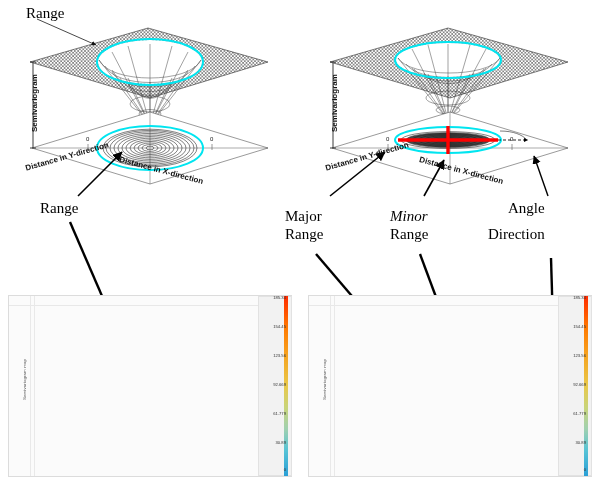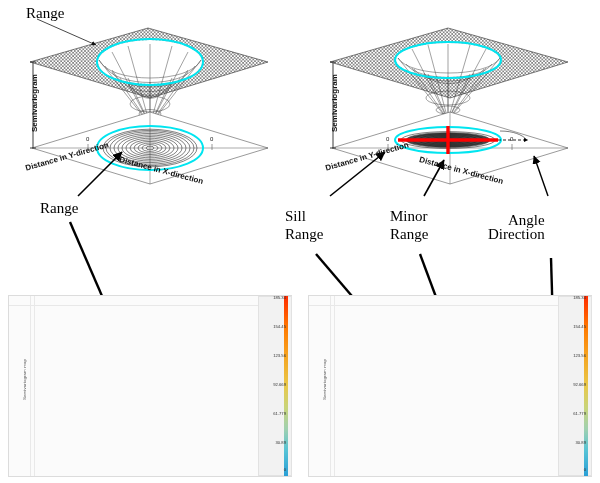--- a/index.html
+++ b/index.html
@@ -324,27 +324,27 @@
   <div class="axlab vert" style="left:330px;top:132px;transform:rotate(-90deg);">Semivariogram</div>
   <div class="axlab" style="left:418px;top:166px;transform:rotate(15deg);">Distance in X-direction</div>
   <div class="axlab" style="left:324px;top:152px;transform:rotate(-16deg);">Distance in Y-direction</div>
   <div class="tick0" style="left:510px;top:136px;">0</div>
   <div class="tick0" style="left:386px;top:136px;">0</div>
 
   <div class="callout" style="left:26px;top:6px;">Range</div>
 
   <div class="callout" style="left:40px;top:201px;">Range</div>
 
-  <div class="callout two" style="left:285px;top:208px;">Sill</div>
+  <div class="callout two" style="left:285px;top:208px;">Major</div>
   <div class="callout two" style="left:285px;top:226px;">Range</div>
 
-  <div class="callout two" style="left:390px;top:208px;">Minor</div>
+  <div class="callout two" style="left:390px;top:208px;font-style:italic;">Minor</div>
   <div class="callout two" style="left:390px;top:226px;">Range</div>
 
-  <div class="callout two" style="left:508px;top:212px;">Angle</div>
+  <div class="callout two" style="left:508px;top:200px;">Angle</div>
   <div class="callout two" style="left:488px;top:226px;">Direction</div>
 
   <div class="mapbox" style="left:8px;top:295px;width:284px;height:182px;"></div>
   <div class="hdrline" style="left:9px;top:305px;width:282px;"></div>
   <div class="vsep" style="left:30px;top:296px;height:180px;"></div>
   <div class="vsep" style="left:34px;top:296px;height:180px;"></div>
   <div class="mapsidelabel" style="left:22px;top:400px;">Semivariogram map</div>
 
   <div class="cbwrap" style="left:258px;top:296px;width:34px;height:180px;">
     <div class="cbframe"></div>

